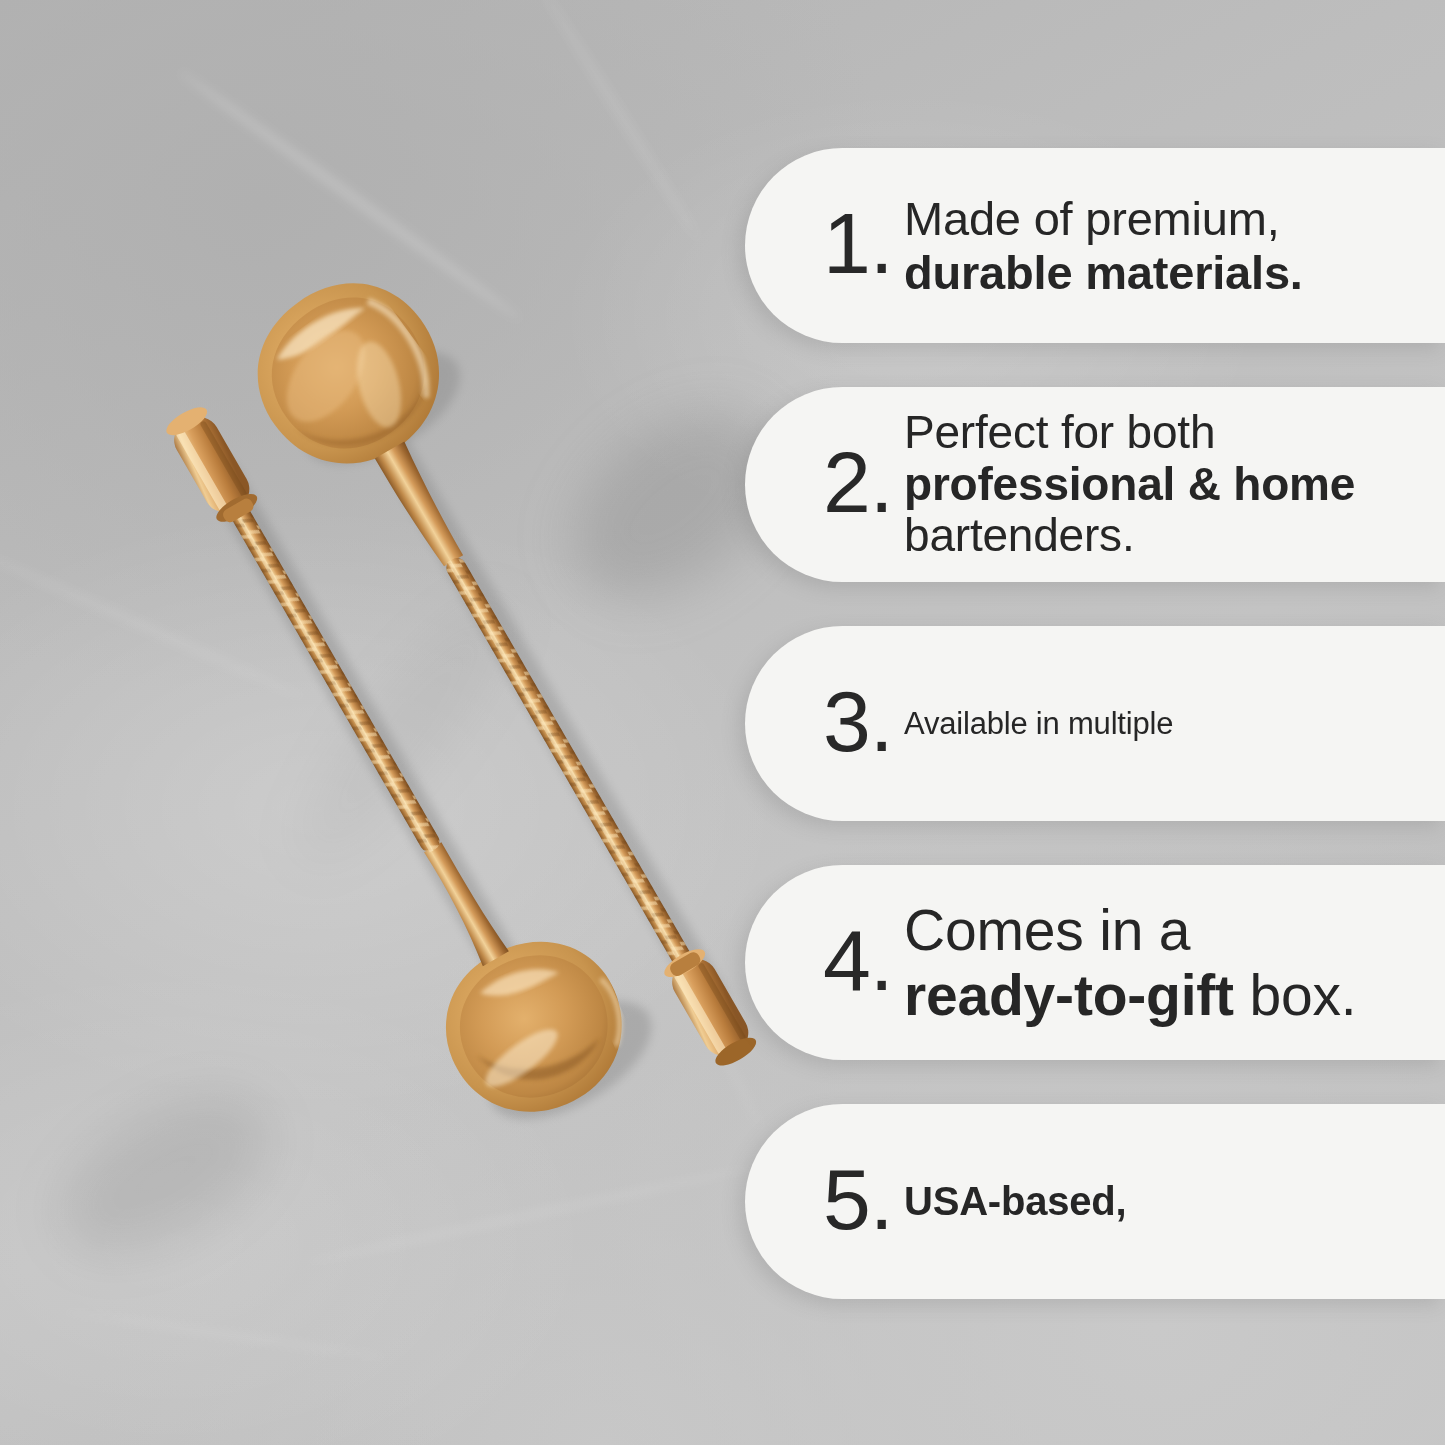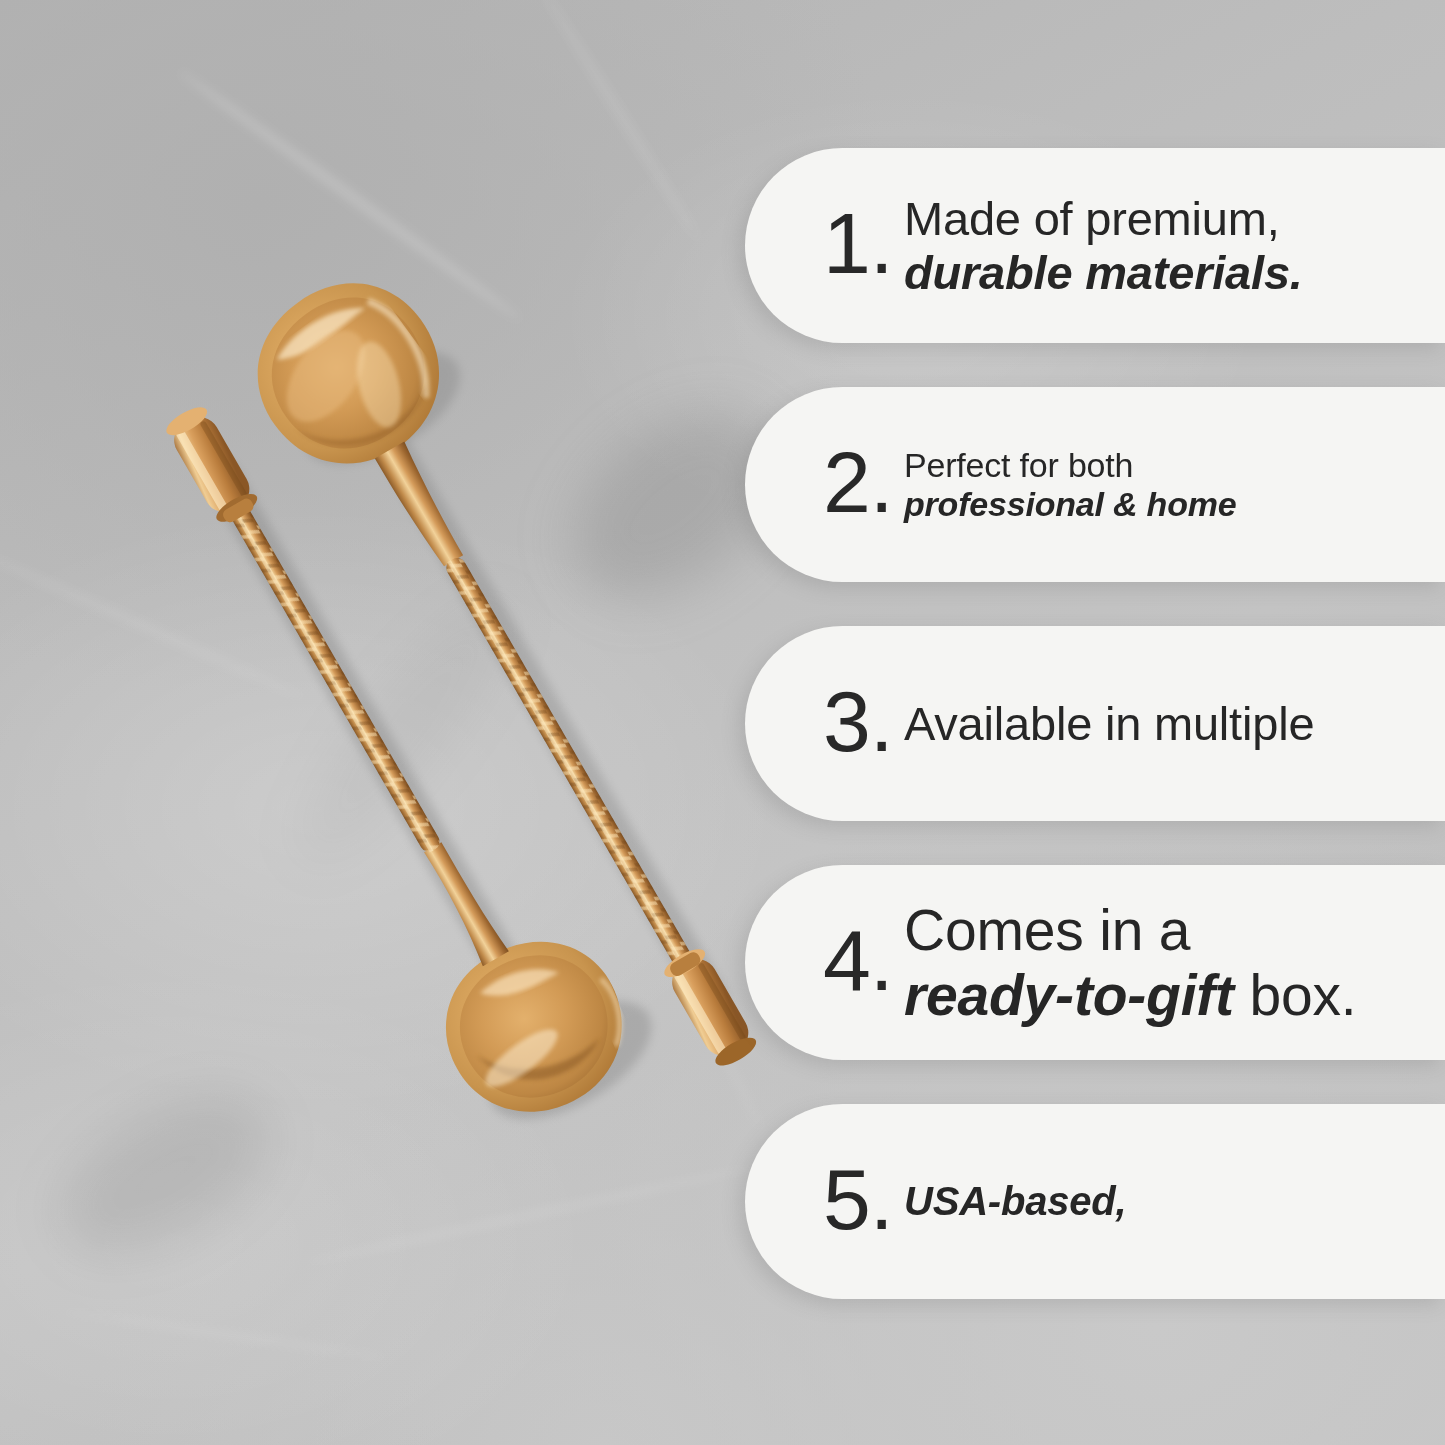--- a/index.html
+++ b/index.html
@@ -96,26 +96,26 @@
   .card-text {
     flex:1 1 auto;
     padding-right:24px;
     color:#262626;
     font-size:47px;
     line-height:1.13;
     font-weight:400;
     letter-spacing:-.2px;
     margin-left:39px;
   }
-  .card-text .b { font-weight:700;font-style:italic; }
+  .card-text .b { font-weight:700; }
 
   
   .c1 .card-text { font-size:47px; }
-  .c2 .card-text { font-size:34px; }
-  .c3 .card-text { font-size:47px; }
+  .c2 .card-text { font-size:46px; }
+  .c3 .card-text { font-size:31px; }
   .c4 .card-text { font-size:57px; }
   .c5 .card-text { font-size:40px; }
 </style>
 </head>
 <body>
 
 <div id="stage">
 
   <div class="bg-base"></div>
   <div class="bg-sheen"></div>
@@ -279,20 +279,21 @@
         <span>Made of premium,</span><br>
         <span class="b">durable materials.</span>
       </div>
     </div>
 
     <div class="card c2">
       <div class="card-num">2.</div>
       <div class="card-text">
         <span>Perfect for both</span><br>
         <span class="b">professional &amp; home</span><br>
+        <span>bartenders.</span>
       </div>
     </div>
 
     <div class="card c3">
       <div class="card-num">3.</div>
       <div class="card-text">
         <span>Available in multiple</span><br>
       </div>
     </div>
 

